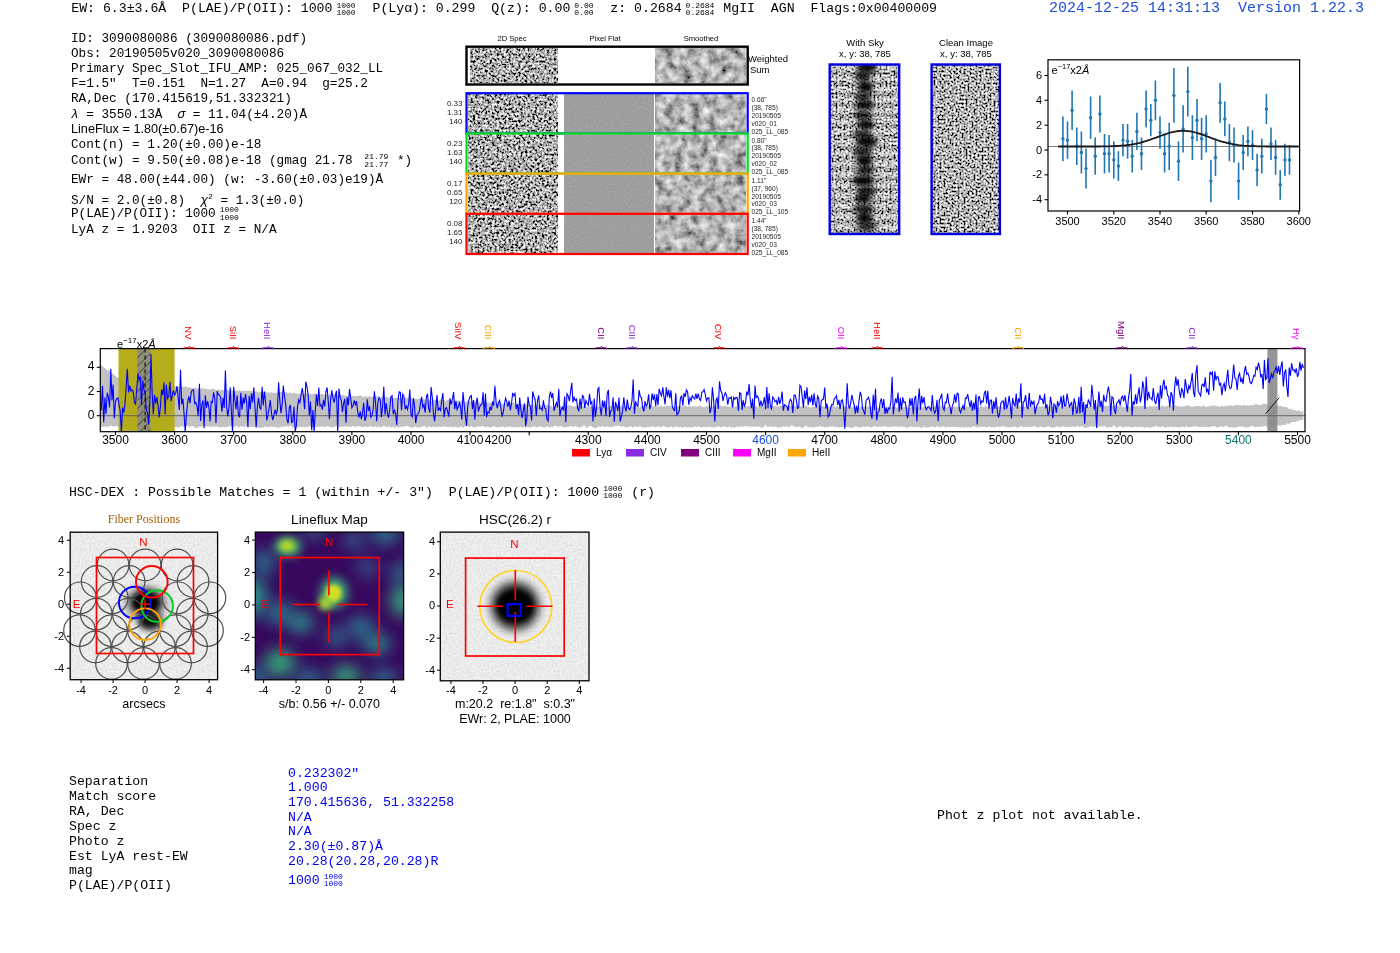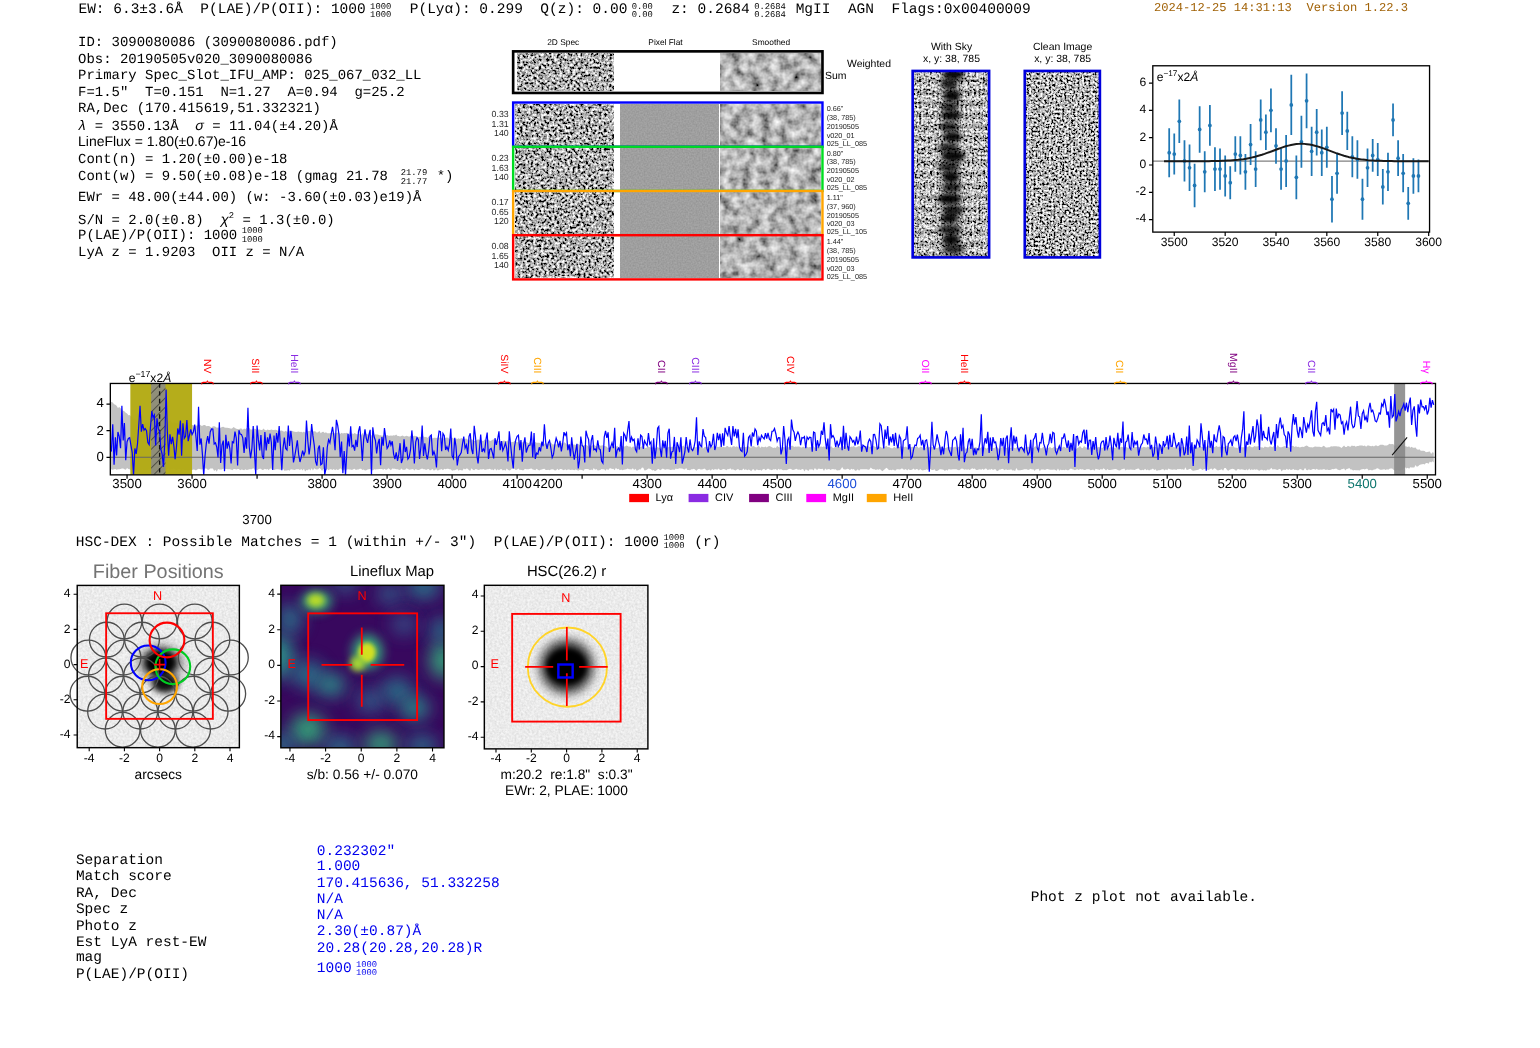--- a/index.html
+++ b/index.html
@@ -41,21 +41,21 @@
 <filter id="blur8" x="-100%" y="-100%" width="300%" height="300%">
         <feGaussianBlur stdDeviation="8"></feGaussianBlur>
       </filter>
 <pattern id="hatch" patternUnits="userSpaceOnUse" width="6" height="6" patternTransform="rotate(45)">
 <rect width="6" height="6" fill="none"></rect>
         <line x1="0" y1="0" x2="0" y2="6" stroke="#111" stroke-width="0.9"></line>
 </pattern>
 </defs>
   </svg>
 <div style="position:absolute;left:71.3px;top:1.4px;font-family:'Liberation Mono',monospace;font-size:13.2px;line-height:15.6px;white-space:pre;color:#000;">EW: 6.3±3.6Å  P(LAE)/P(OII): 1000<span style="display:inline-flex;flex-direction:column;font-size:8.0px;line-height:7.4px;vertical-align:4.8px;letter-spacing:0;margin-left:4px;margin-right:1px"><span>1000</span><span>1000</span></span>  P(Lyα): 0.299  Q(z): 0.00<span style="display:inline-flex;flex-direction:column;font-size:8.0px;line-height:7.4px;vertical-align:4.8px;letter-spacing:0;margin-left:4px;margin-right:1px"><span>0.00</span><span>0.00</span></span>  z: 0.2684<span style="display:inline-flex;flex-direction:column;font-size:8.0px;line-height:7.4px;vertical-align:4.8px;letter-spacing:0;margin-left:4px;margin-right:1px"><span>0.2684</span><span>0.2684</span></span> MgII  AGN  Flags:0x00400009</div>
-<div style="position:absolute;left:1049px;top:1.4px;font-family:'Liberation Mono',monospace;font-size:11px;line-height:15.6px;white-space:pre;color:#a16207;">2024-12-25 14:31:13  Version 1.22.3</div>
+<div style="position:absolute;left:1049px;top:1.4px;font-family:'Liberation Mono',monospace;font-size:15px;line-height:15.6px;white-space:pre;color:#1d4ed8;">2024-12-25 14:31:13  Version 1.22.3</div>
 <div style="position:absolute;left:71px;top:31.4px;font-family:'Liberation Mono',monospace;font-size:12.7px;line-height:15.0px;white-space:pre;color:#000;">ID: 3090080086 (3090080086.pdf)</div>
 <div style="position:absolute;left:71px;top:46.1px;font-family:'Liberation Mono',monospace;font-size:12.7px;line-height:15.0px;white-space:pre;color:#000;">Obs: 20190505v020_3090080086</div>
 <div style="position:absolute;left:71px;top:60.5px;font-family:'Liberation Mono',monospace;font-size:12.7px;line-height:15.0px;white-space:pre;color:#000;">Primary Spec_Slot_IFU_AMP: 025_067_032_LL</div>
 <div style="position:absolute;left:71px;top:75.7px;font-family:'Liberation Mono',monospace;font-size:12.7px;line-height:15.0px;white-space:pre;color:#000;">F=1.5"  T=0.151  N=1.27  A=0.94  g=25.2</div>
 <div style="position:absolute;left:71px;top:90.8px;font-family:'Liberation Mono',monospace;font-size:12.7px;line-height:15.0px;white-space:pre;color:#000;">RA,Dec (170.415619,51.332321)</div>
 <div style="position:absolute;left:71px;top:107.1px;font-family:'Liberation Mono',monospace;font-size:12.7px;line-height:15.0px;white-space:pre;color:#000;"><i>λ</i> = 3550.13Å  <i>σ</i> = 11.04(±4.20)Å</div>
 <div style="position:absolute;left:71px;top:122.3px;font-family:Liberation Sans, sans-serif;font-size:12.7px;line-height:15.0px;white-space:pre;color:#000;">LineFlux = 1.80(±0.67)e-16</div>
 <div style="position:absolute;left:71px;top:137.4px;font-family:'Liberation Mono',monospace;font-size:12.7px;line-height:15.0px;white-space:pre;color:#000;">Cont(n) = 1.20(±0.00)e-18</div>
 <div style="position:absolute;left:71px;top:153.2px;font-family:'Liberation Mono',monospace;font-size:12.7px;line-height:15.0px;white-space:pre;color:#000;">Cont(w) = 9.50(±0.08)e-18 (gmag 21.78 <span style="display:inline-flex;flex-direction:column;font-size:8.0px;line-height:7.4px;vertical-align:4.8px;letter-spacing:0;margin-left:4px;margin-right:1px"><span>21.79</span><span>21.77</span></span> *)</div>
 <div style="position:absolute;left:71px;top:172.3px;font-family:'Liberation Mono',monospace;font-size:12.7px;line-height:15.0px;white-space:pre;color:#000;">EWr = 48.00(±44.00) (w: -3.60(±0.03)e19)Å</div>
@@ -111,21 +111,21 @@
 <div style="position:absolute;left:751.5px;top:200.4px;font-family:'Liberation Sans',sans-serif;font-size:6.6px;line-height:7.6px;white-space:pre;color:#262626;">v020_03</div>
 <div style="position:absolute;left:751.5px;top:208.3px;font-family:'Liberation Sans',sans-serif;font-size:6.6px;line-height:7.6px;white-space:pre;color:#262626;">025_LL_105</div>
 <div style="position:absolute;right:937.5px;top:219.1px;font-family:'Liberation Sans',sans-serif;font-size:8.0px;line-height:9.2px;white-space:pre;color:#262626;">0.08</div>
 <div style="position:absolute;right:937.5px;top:228.2px;font-family:'Liberation Sans',sans-serif;font-size:8.0px;line-height:9.2px;white-space:pre;color:#262626;">1.65</div>
 <div style="position:absolute;right:937.5px;top:237.4px;font-family:'Liberation Sans',sans-serif;font-size:8.0px;line-height:9.2px;white-space:pre;color:#262626;">140</div>
 <div style="position:absolute;left:751.5px;top:216.9px;font-family:'Liberation Sans',sans-serif;font-size:6.6px;line-height:7.6px;white-space:pre;color:#262626;">1.44"</div>
 <div style="position:absolute;left:751.5px;top:224.8px;font-family:'Liberation Sans',sans-serif;font-size:6.6px;line-height:7.6px;white-space:pre;color:#262626;">(38, 785)</div>
 <div style="position:absolute;left:751.5px;top:232.7px;font-family:'Liberation Sans',sans-serif;font-size:6.6px;line-height:7.6px;white-space:pre;color:#262626;">20190505</div>
 <div style="position:absolute;left:751.5px;top:240.6px;font-family:'Liberation Sans',sans-serif;font-size:6.6px;line-height:7.6px;white-space:pre;color:#262626;">v020_03</div>
 <div style="position:absolute;left:751.5px;top:248.5px;font-family:'Liberation Sans',sans-serif;font-size:6.6px;line-height:7.6px;white-space:pre;color:#262626;">025_LL_085</div>
-<div style="position:absolute;left:770px;top:53.5px;font-family:'Liberation Sans',sans-serif;font-size:9.5px;line-height:10.9px;white-space:pre;color:#000;">Weighted</div>
+<div style="position:absolute;left:748px;top:53.5px;font-family:'Liberation Sans',sans-serif;font-size:9.5px;line-height:10.9px;white-space:pre;color:#000;">Weighted</div>
 <div style="position:absolute;left:750px;top:64.5px;font-family:'Liberation Sans',sans-serif;font-size:9.5px;line-height:10.9px;white-space:pre;color:#000;">Sum</div>
 <div style="position:absolute;left:865px;transform:translateX(-50%);top:38.2px;font-family:'Liberation Sans',sans-serif;font-size:9.5px;line-height:10.9px;white-space:pre;color:#000;">With Sky</div>
 <div style="position:absolute;left:865px;transform:translateX(-50%);top:49.0px;font-family:'Liberation Sans',sans-serif;font-size:9.5px;line-height:10.9px;white-space:pre;color:#000;">x, y: 38, 785</div>
 <div style="position:absolute;left:966px;transform:translateX(-50%);top:38.2px;font-family:'Liberation Sans',sans-serif;font-size:9.5px;line-height:10.9px;white-space:pre;color:#000;">Clean Image</div>
 <div style="position:absolute;left:966px;transform:translateX(-50%);top:49.0px;font-family:'Liberation Sans',sans-serif;font-size:9.5px;line-height:10.9px;white-space:pre;color:#000;">x, y: 38, 785</div>
 <svg style="position:absolute;left:820px;top:55px" width="190" height="190">
     <defs>
       <clipPath id="skyclip">
         <rect x="9.7" y="9.5" width="69.5" height="169.5"></rect>
       </clipPath>
@@ -305,21 +305,21 @@
     <line x1="1025.2" y1="91.69999999999999" x2="1025.2" y2="95.19999999999999" stroke="#000" stroke-width="1.1"></line>
     <line x1="1084.3" y1="91.69999999999999" x2="1084.3" y2="95.19999999999999" stroke="#000" stroke-width="1.1"></line>
     <line x1="1143.4" y1="91.69999999999999" x2="1143.4" y2="95.19999999999999" stroke="#000" stroke-width="1.1"></line>
     <line x1="1202.5" y1="91.69999999999999" x2="1202.5" y2="95.19999999999999" stroke="#000" stroke-width="1.1"></line>
     <line x1="1.7999999999999972" y1="75.7" x2="5.299999999999997" y2="75.7" stroke="#000" stroke-width="1.1"></line>
     <line x1="1.7999999999999972" y1="51.5" x2="5.299999999999997" y2="51.5" stroke="#000" stroke-width="1.1"></line>
     <line x1="1.7999999999999972" y1="27.3" x2="5.299999999999997" y2="27.3" stroke="#000" stroke-width="1.1"></line>
   </svg>
 <div style="position:absolute;left:115.5px;transform:translateX(-50%);top:434.2px;font-family:'Liberation Sans',sans-serif;font-size:12.0px;line-height:13.8px;white-space:pre;color:#000;">3500</div>
 <div style="position:absolute;left:174.6px;transform:translateX(-50%);top:434.2px;font-family:'Liberation Sans',sans-serif;font-size:12.0px;line-height:13.8px;white-space:pre;color:#000;">3600</div>
-<div style="position:absolute;left:233.7px;transform:translateX(-50%);top:434.2px;font-family:'Liberation Sans',sans-serif;font-size:12.0px;line-height:13.8px;white-space:pre;color:#000;margin-top:32px;">3700</div>
+<div style="position:absolute;left:233.7px;transform:translateX(-50%);top:434.2px;font-family:'Liberation Sans',sans-serif;font-size:12.0px;line-height:13.8px;white-space:pre;color:#000;">3700</div>
 <div style="position:absolute;left:292.79999999999995px;transform:translateX(-50%);top:434.2px;font-family:'Liberation Sans',sans-serif;font-size:12.0px;line-height:13.8px;white-space:pre;color:#000;">3800</div>
 <div style="position:absolute;left:351.9px;transform:translateX(-50%);top:434.2px;font-family:'Liberation Sans',sans-serif;font-size:12.0px;line-height:13.8px;white-space:pre;color:#000;">3900</div>
 <div style="position:absolute;left:411.0px;transform:translateX(-50%);top:434.2px;font-family:'Liberation Sans',sans-serif;font-size:12.0px;line-height:13.8px;white-space:pre;color:#000;">4000</div>
 <div style="position:absolute;left:470.09999999999997px;transform:translateX(-50%);top:434.2px;font-family:'Liberation Sans',sans-serif;font-size:12.0px;line-height:13.8px;white-space:pre;color:#000;">4100</div>
 <div style="position:absolute;left:498px;transform:translateX(-50%);top:434.2px;font-family:'Liberation Sans',sans-serif;font-size:12.0px;line-height:13.8px;white-space:pre;color:#000;">4200</div>
 <div style="position:absolute;left:588.3px;transform:translateX(-50%);top:434.2px;font-family:'Liberation Sans',sans-serif;font-size:12.0px;line-height:13.8px;white-space:pre;color:#000;">4300</div>
 <div style="position:absolute;left:647.4px;transform:translateX(-50%);top:434.2px;font-family:'Liberation Sans',sans-serif;font-size:12.0px;line-height:13.8px;white-space:pre;color:#000;">4400</div>
 <div style="position:absolute;left:706.5px;transform:translateX(-50%);top:434.2px;font-family:'Liberation Sans',sans-serif;font-size:12.0px;line-height:13.8px;white-space:pre;color:#000;">4500</div>
 <div style="position:absolute;left:765.6px;transform:translateX(-50%);top:434.2px;font-family:'Liberation Sans',sans-serif;font-size:12.0px;line-height:13.8px;white-space:pre;color:#1d4ed8;">4600</div>
 <div style="position:absolute;left:824.6999999999999px;transform:translateX(-50%);top:434.2px;font-family:'Liberation Sans',sans-serif;font-size:12.0px;line-height:13.8px;white-space:pre;color:#000;">4700</div>
@@ -371,21 +371,21 @@
     <rect x="121" y="3" width="18" height="7.5" fill="#800080"></rect>
     <rect x="173" y="3" width="18" height="7.5" fill="#ff00ff"></rect>
     <rect x="228" y="3" width="18" height="7.5" fill="#ffa500"></rect>
   </svg>
 <div style="position:absolute;left:596px;top:447.3px;font-family:'Liberation Sans',sans-serif;font-size:10.0px;line-height:11.5px;white-space:pre;color:#000;">Lyα</div>
 <div style="position:absolute;left:650px;top:447.3px;font-family:'Liberation Sans',sans-serif;font-size:10.0px;line-height:11.5px;white-space:pre;color:#000;">CIV</div>
 <div style="position:absolute;left:705px;top:447.3px;font-family:'Liberation Sans',sans-serif;font-size:10.0px;line-height:11.5px;white-space:pre;color:#000;">CIII</div>
 <div style="position:absolute;left:757px;top:447.3px;font-family:'Liberation Sans',sans-serif;font-size:10.0px;line-height:11.5px;white-space:pre;color:#000;">MgII</div>
 <div style="position:absolute;left:812px;top:447.3px;font-family:'Liberation Sans',sans-serif;font-size:10.0px;line-height:11.5px;white-space:pre;color:#000;">HeII</div>
 <div style="position:absolute;left:68.9px;top:484.8px;font-family:'Liberation Mono',monospace;font-size:13.2px;line-height:15.6px;white-space:pre;color:#000;">HSC-DEX : Possible Matches = 1 (within +/- 3")  P(LAE)/P(OII): 1000<span style="display:inline-flex;flex-direction:column;font-size:8.0px;line-height:7.4px;vertical-align:4.8px;letter-spacing:0;margin-left:4px;margin-right:1px"><span>1000</span><span>1000</span></span> (r)</div>
-<div style="position:absolute;left:143.9px;transform:translateX(-50%);top:512.1px;font-family:Liberation Sans, sans-serif;font-size:18px;line-height:15.5px;white-space:pre;color:#737373;">Fiber Positions</div>
+<div style="position:absolute;left:143.9px;transform:translateX(-50%);top:512.1px;font-family:Liberation Serif, serif;font-size:12px;line-height:15.5px;white-space:pre;color:#a16207;">Fiber Positions</div>
 <svg style="position:absolute;left:60px;top:525px" width="170" height="165">
     <rect x="10.200000000000003" y="7.2000000000000455" width="147.4" height="147.5" filter="url(#lightn)"></rect>
     <ellipse cx="86.1" cy="78.20000000000005" rx="21" ry="17" fill="#000" opacity="0.4" filter="url(#blur5)"></ellipse>
     <ellipse cx="86.1" cy="77.20000000000005" rx="15" ry="12" fill="#000" opacity="0.95" filter="url(#blur3)"></ellipse>
     <ellipse cx="90.1" cy="96.20000000000005" rx="12" ry="9" fill="#000" opacity="0.92" filter="url(#blur3)"></ellipse>
     <ellipse cx="85.6" cy="78.20000000000005" rx="10" ry="8" fill="#000" filter="url(#blur2)"></ellipse>
     <circle cx="53.1" cy="40.0" r="15.8" fill="none" stroke="#4d4d4d" stroke-width="1.2"></circle>
     <circle cx="85.1" cy="40.0" r="15.8" fill="none" stroke="#4d4d4d" stroke-width="1.2"></circle>
     <circle cx="117.1" cy="40.0" r="15.8" fill="none" stroke="#4d4d4d" stroke-width="1.2"></circle>
     <circle cx="37.1" cy="56.5" r="15.8" fill="none" stroke="#4d4d4d" stroke-width="1.2"></circle>
@@ -434,21 +434,21 @@
 <div style="position:absolute;right:1336px;top:629.6px;font-family:'Liberation Sans',sans-serif;font-size:11.0px;line-height:12.6px;white-space:pre;color:#000;">-2</div>
 <div style="position:absolute;left:145.1px;transform:translateX(-50%);top:684.4px;font-family:'Liberation Sans',sans-serif;font-size:11.0px;line-height:12.6px;white-space:pre;color:#000;">0</div>
 <div style="position:absolute;right:1336px;top:597.6px;font-family:'Liberation Sans',sans-serif;font-size:11.0px;line-height:12.6px;white-space:pre;color:#000;">0</div>
 <div style="position:absolute;left:177.1px;transform:translateX(-50%);top:684.4px;font-family:'Liberation Sans',sans-serif;font-size:11.0px;line-height:12.6px;white-space:pre;color:#000;">2</div>
 <div style="position:absolute;right:1336px;top:565.6px;font-family:'Liberation Sans',sans-serif;font-size:11.0px;line-height:12.6px;white-space:pre;color:#000;">2</div>
 <div style="position:absolute;left:209.1px;transform:translateX(-50%);top:684.4px;font-family:'Liberation Sans',sans-serif;font-size:11.0px;line-height:12.6px;white-space:pre;color:#000;">4</div>
 <div style="position:absolute;right:1336px;top:533.6px;font-family:'Liberation Sans',sans-serif;font-size:11.0px;line-height:12.6px;white-space:pre;color:#000;">4</div>
 <div style="position:absolute;left:143.3px;transform:translateX(-50%);top:535.6px;font-family:'Liberation Sans',sans-serif;font-size:11.5px;line-height:13.2px;white-space:pre;color:#ff0000;">N</div>
 <div style="position:absolute;left:76.6px;transform:translateX(-50%);top:598.1px;font-family:'Liberation Sans',sans-serif;font-size:11.5px;line-height:13.2px;white-space:pre;color:#ff0000;">E</div>
 <div style="position:absolute;left:143.9px;transform:translateX(-50%);top:696.8px;font-family:'Liberation Sans',sans-serif;font-size:12.5px;line-height:14.4px;white-space:pre;color:#000;">arcsecs</div>
-<div style="position:absolute;left:329.4px;transform:translateX(-50%);top:512.1px;font-family:'Liberation Sans',sans-serif;font-size:13.5px;line-height:15.5px;white-space:pre;color:#000;margin-left:27px;">Lineflux Map</div>
+<div style="position:absolute;left:329.4px;transform:translateX(-50%);top:512.1px;font-family:'Liberation Sans',sans-serif;font-size:13.5px;line-height:15.5px;white-space:pre;color:#000;">Lineflux Map</div>
 <svg style="position:absolute;left:248px;top:525px" width="165" height="165">
     <defs>
       <clipPath id="lfclip">
         <rect x="7.300000000000011" y="7.100000000000023" width="148.3" height="147.7"></rect>
       </clipPath>
     </defs>
     <g clip-path="url(#lfclip)">
       <rect x="7.300000000000011" y="7.100000000000023" width="148.3" height="147.7" fill="#38085e"></rect>
       <ellipse cx="5.9" cy="71.8" rx="13" ry="20" fill="#2a9d8f" opacity="0.95" filter="url(#blur8)"></ellipse>
       <ellipse cx="15.6" cy="37.8" rx="11" ry="13" fill="#2b7a8e" opacity="0.95" filter="url(#blur8)"></ellipse>

